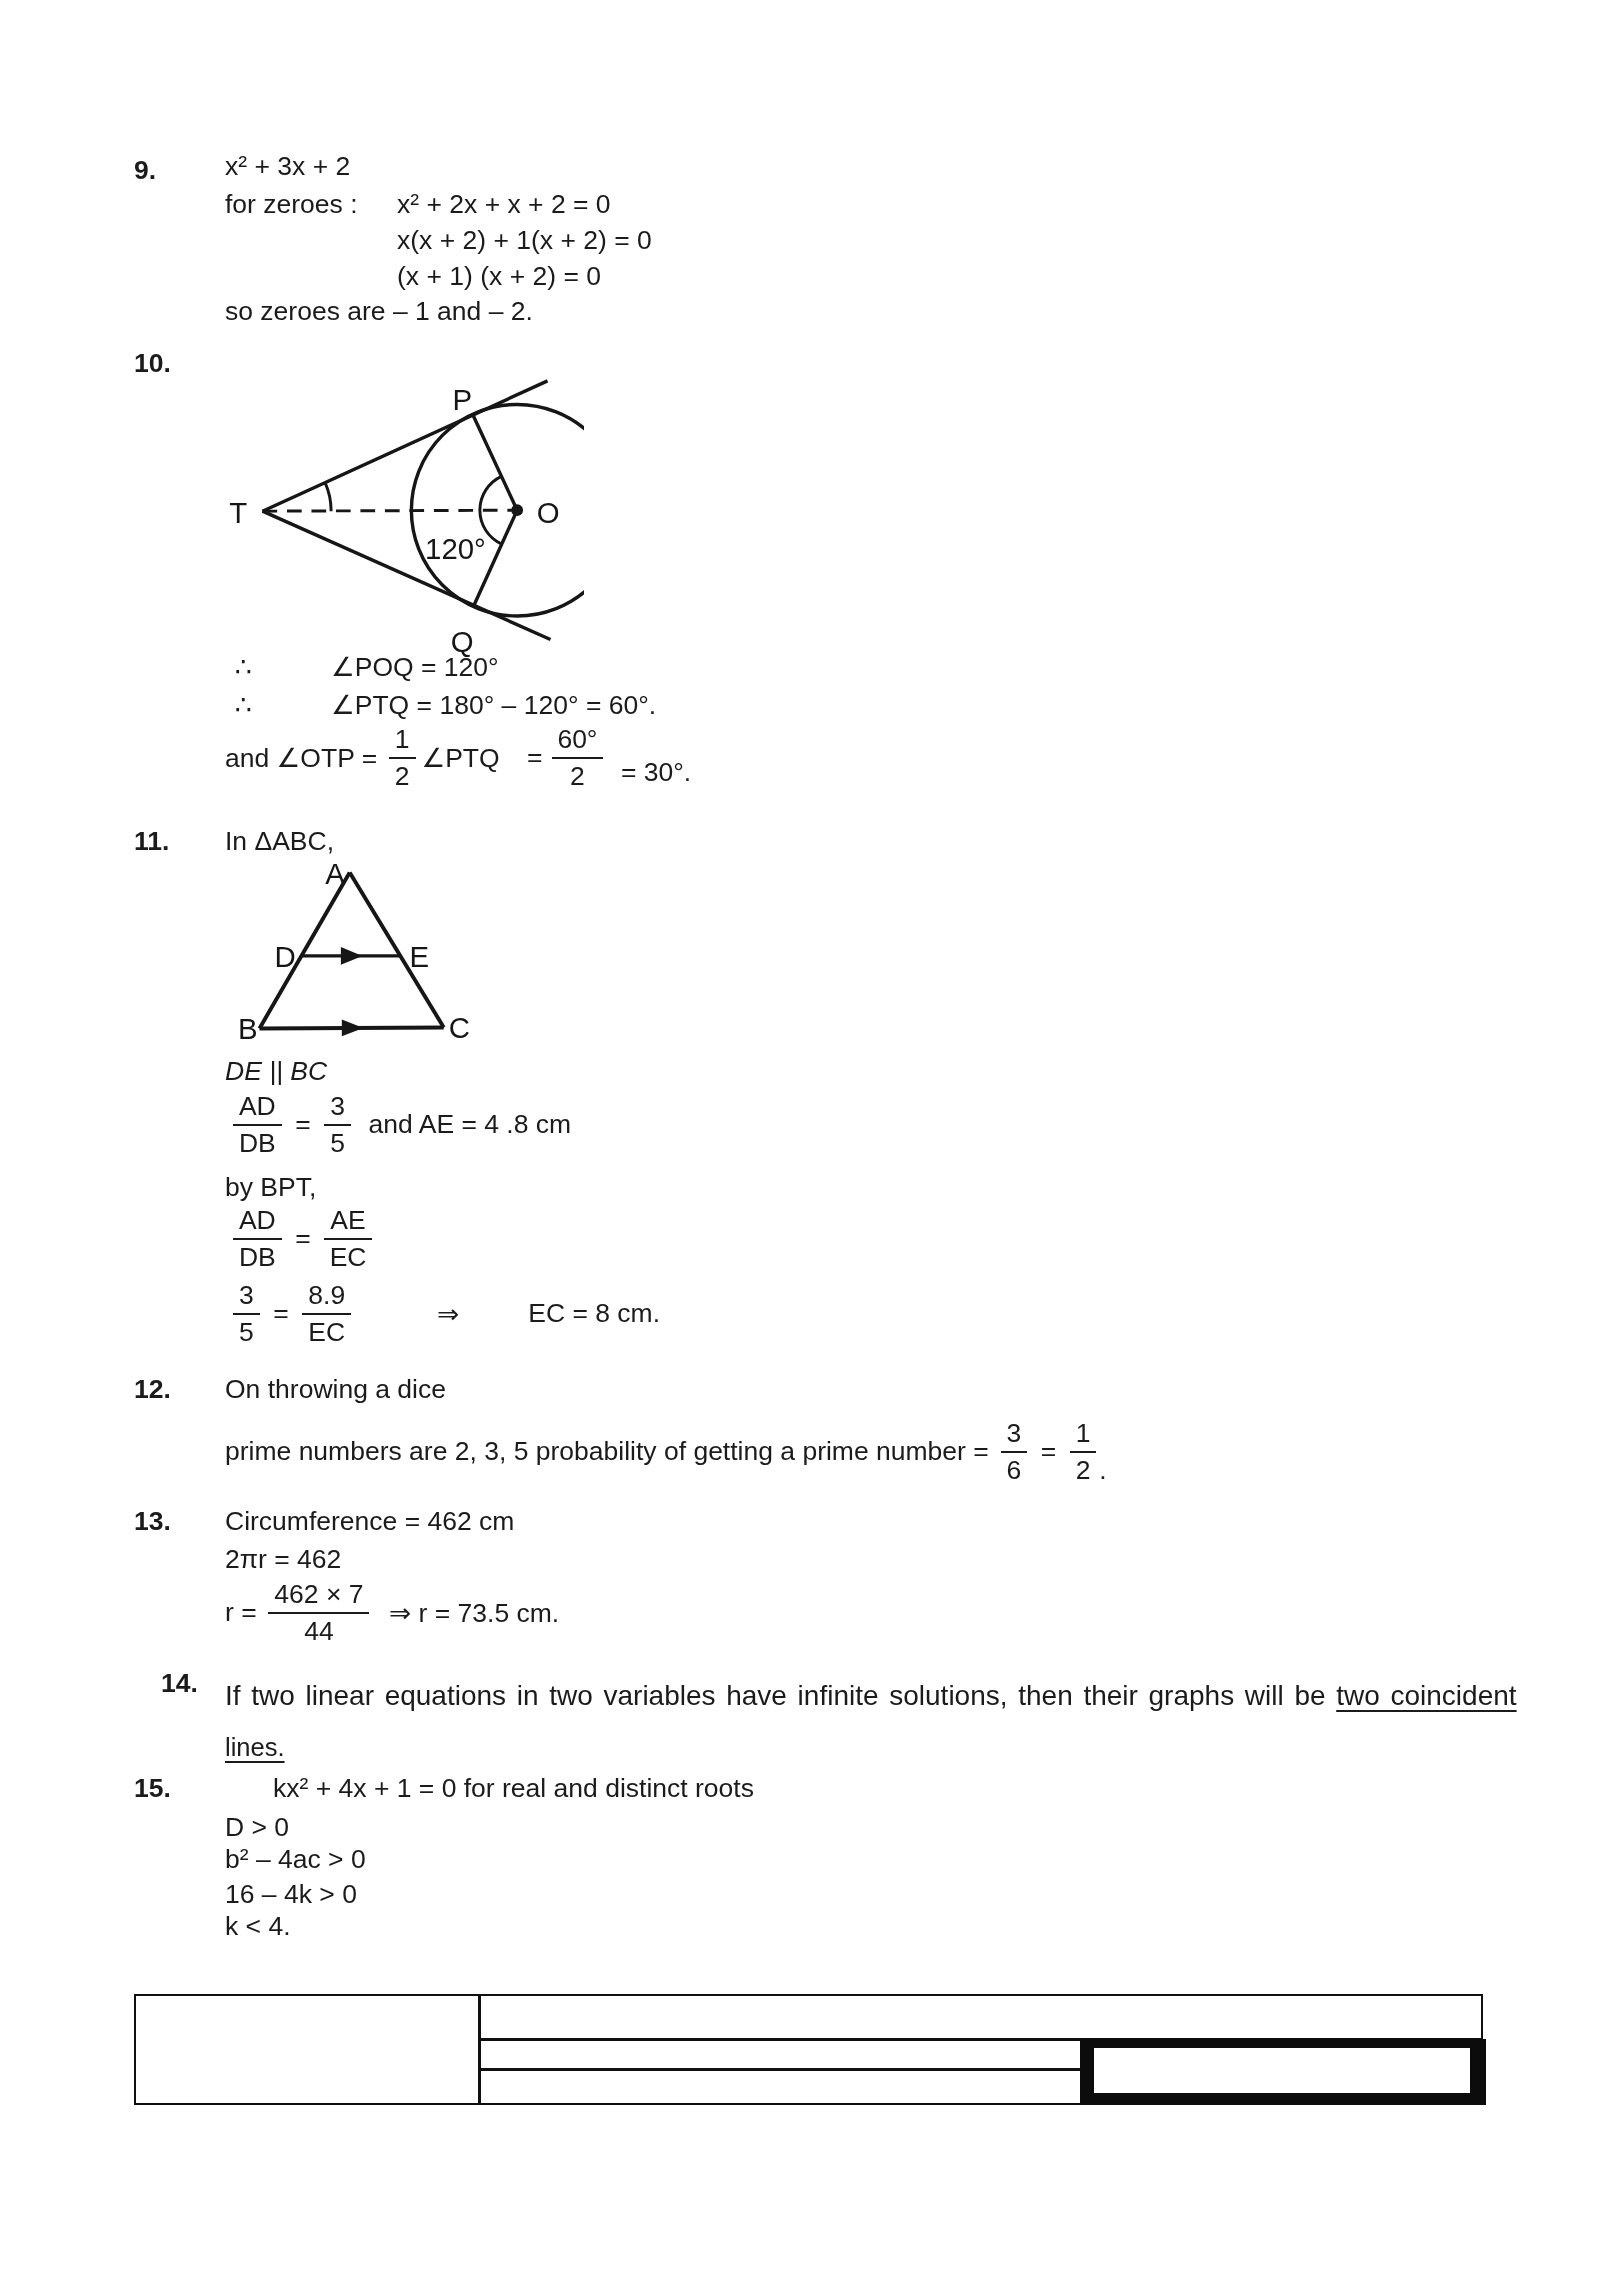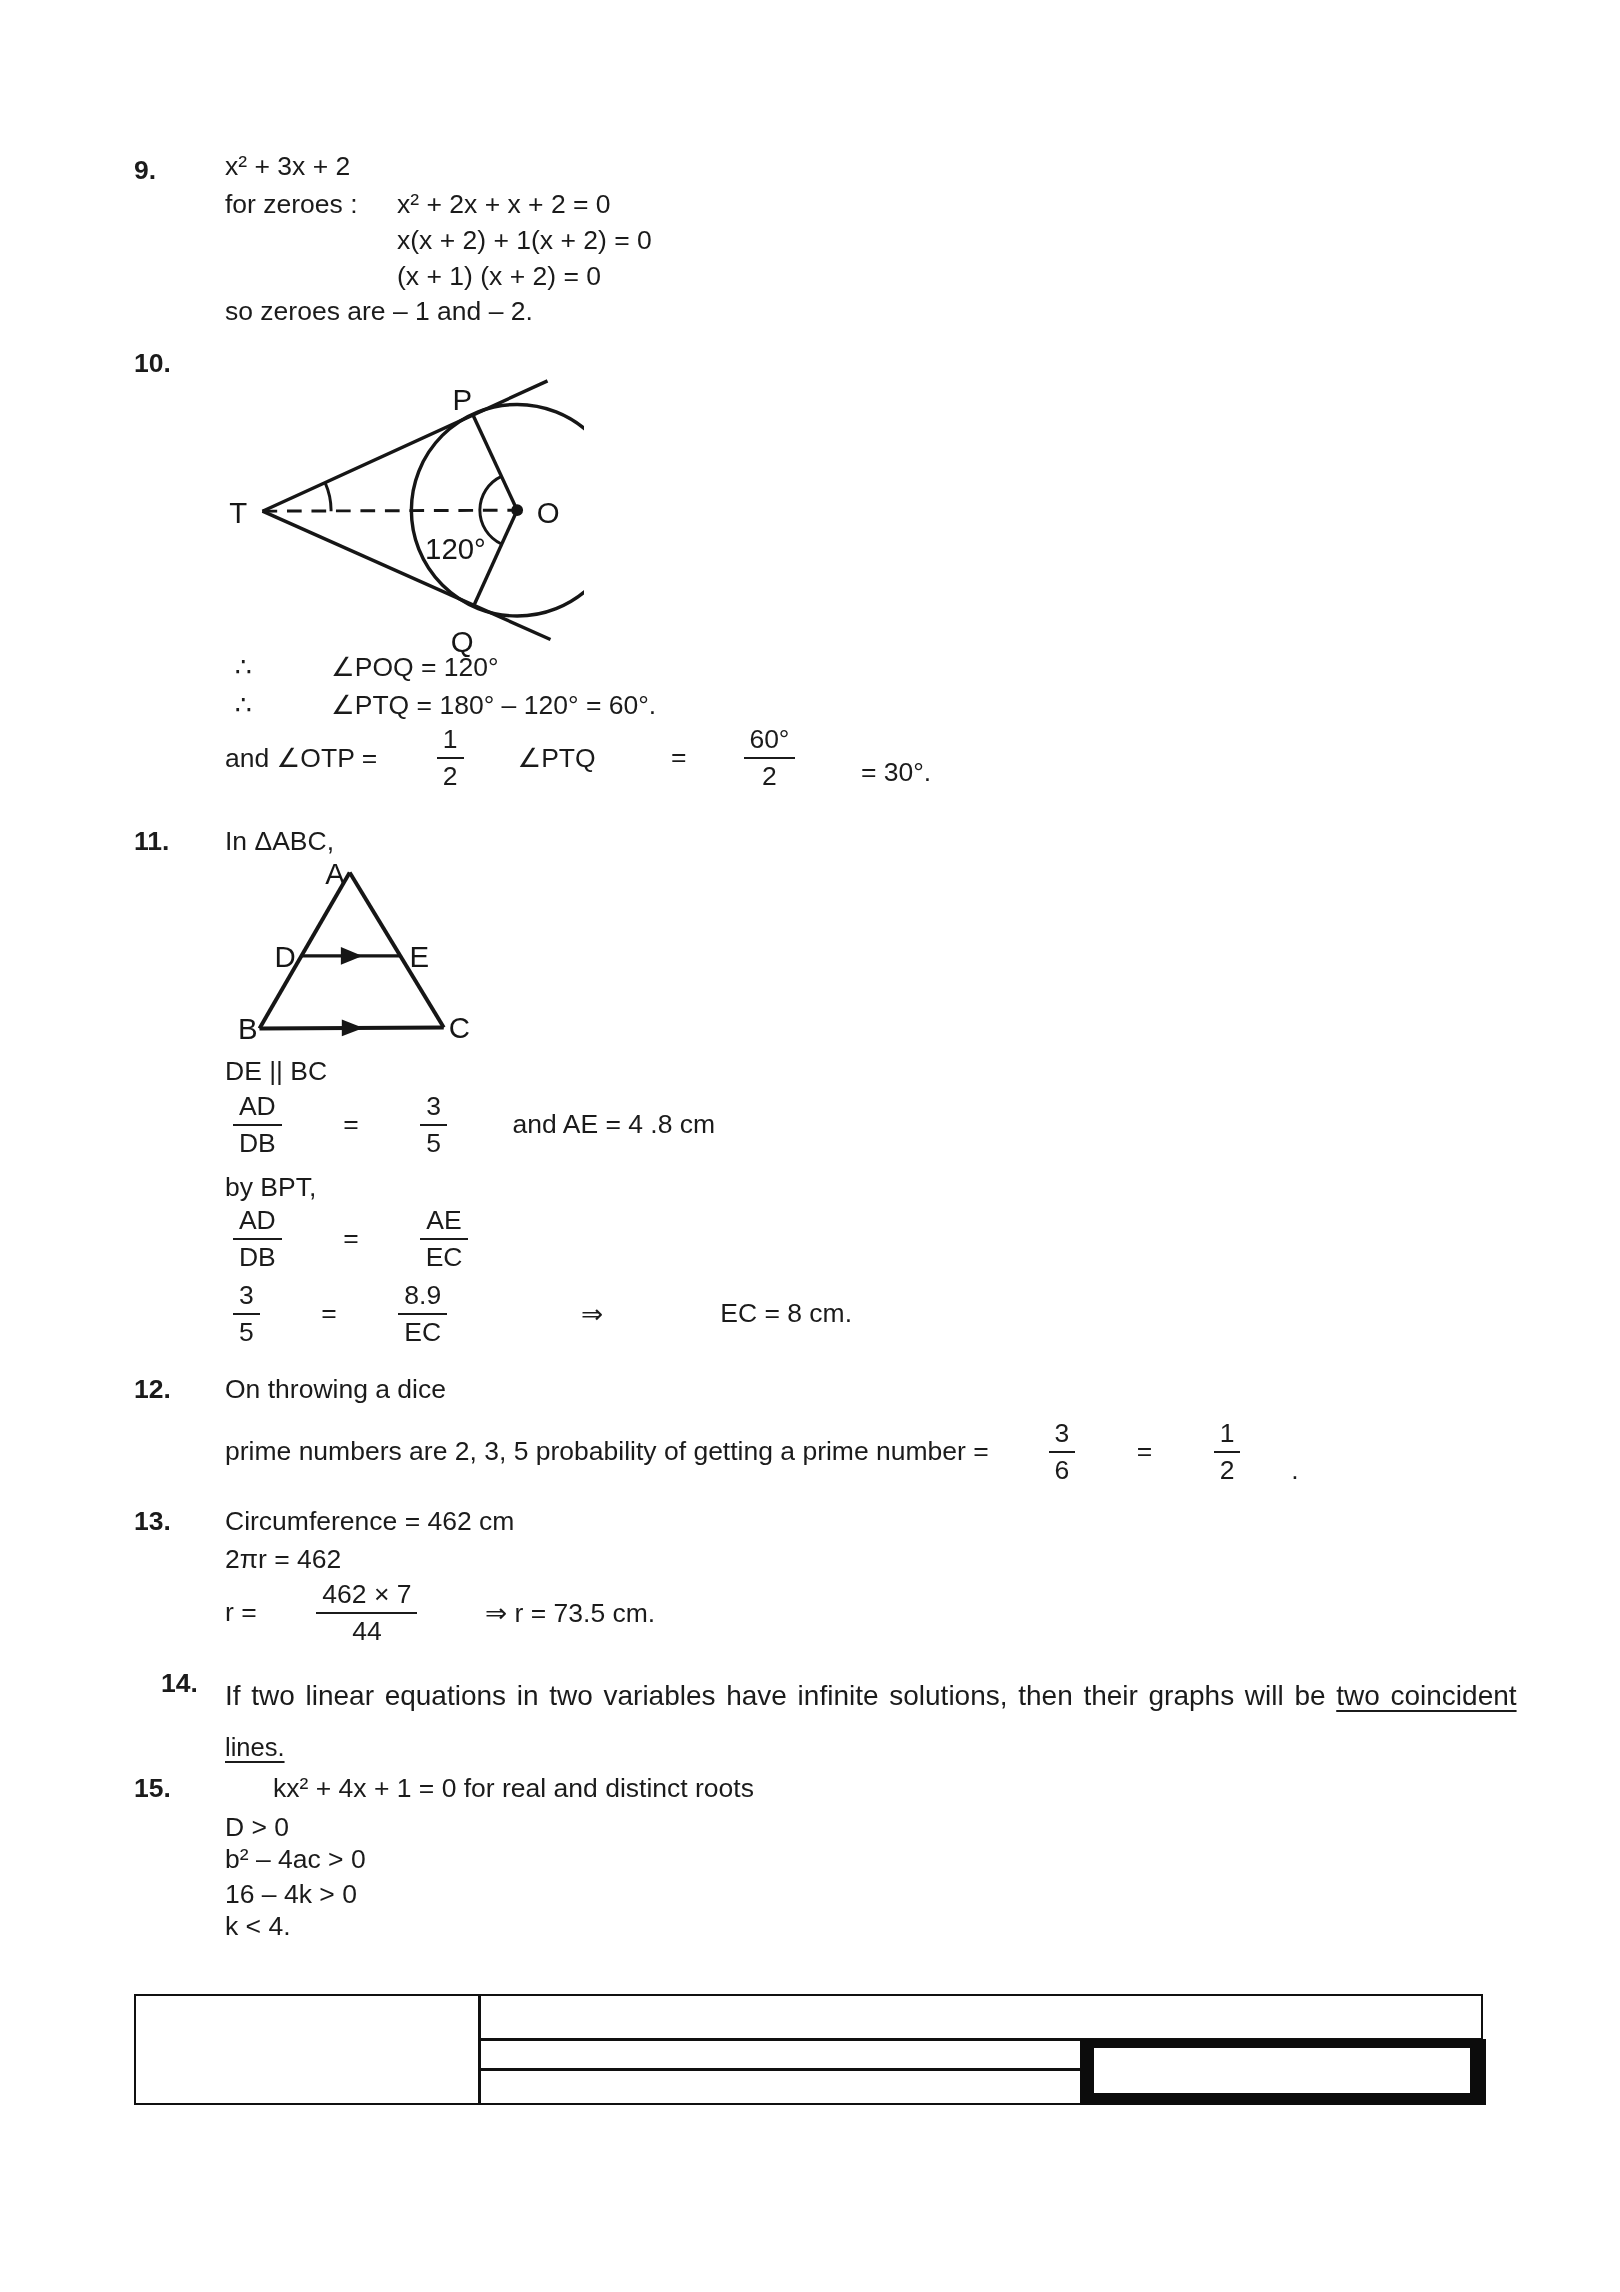--- a/index.html
+++ b/index.html
@@ -6,21 +6,21 @@
   .page{
     position:relative;
     width:1620px;height:2293px;
     background:#ffffff;
     font-family:"Liberation Sans","DejaVu Sans",sans-serif;
     color:#1b1b1b;
     overflow:hidden;
   }
   .t{position:absolute;font-size:26.5px;line-height:1.15;white-space:nowrap;}
   .num{font-weight:bold;}
-  .row{position:absolute;display:flex;align-items:center;white-space:nowrap;font-size:26.5px;gap:48px;}
+  .row{position:absolute;display:flex;align-items:center;white-space:nowrap;font-size:26.5px;}
   .frac{display:inline-flex;flex-direction:column;align-items:center;line-height:1;}
   .frac .fnum{padding:0 5.9px 4.9px;border-bottom:2px solid #1b1b1b;}
   .frac .fden{padding-top:3.9px;}
   .u{text-decoration:underline;text-underline-offset:4.9px;text-decoration-thickness:2px;}
   .just{word-spacing:2.9px;}
   svg text{font-family:"Liberation Sans","DejaVu Sans",sans-serif;fill:#161616;}
   .tbl{position:absolute;background:#101010;}
   .tbl-outer{position:absolute;left:134px;top:1994px;width:1349px;height:111px;border:2.9px solid #101010;box-sizing:border-box;background:#fff;}
   .blackbox{position:absolute;left:1080px;top:2039px;width:406px;height:66px;background:#0c0c0c;}
   .blackbox .inner{position:absolute;left:13.7px;right:15.7px;top:8.8px;bottom:11.8px;background:#ffffff;}
@@ -87,21 +87,21 @@
     <line x1="68" y1="113" x2="168" y2="113" stroke="#161616" stroke-width="3.5"></line>
     <polygon points="108,104 130,113 108,122" fill="#161616"></polygon>
     <polygon points="109,178 131,186.5 109,195" fill="#161616"></polygon>
     <text x="112" y="40" font-size="30" text-anchor="end">A</text>
     <text x="3" y="198" font-size="30">B</text>
     <text x="218" y="197" font-size="30">C</text>
     <text x="62" y="124" font-size="30" text-anchor="end">D</text>
     <text x="178" y="124" font-size="30">E</text>
   </svg>
 
-  <div class="t" style="left:225px;top:1056px;">DE || BC</div>
+  <div class="t" style="left:225px;top:1056px;font-style:italic;">DE || BC</div>
 
   <div class="row" style="left:233px;top:1090px;height:69px;">
     <span class="frac">
       <span class="fnum">AD</span>
       <span class="fden">DB</span>
     </span>
     <span style="margin-left:13.7px;">=</span>
     <span class="frac" style="margin-left:13.7px;">
       <span class="fnum">3</span>
       <span class="fden">5</span>

